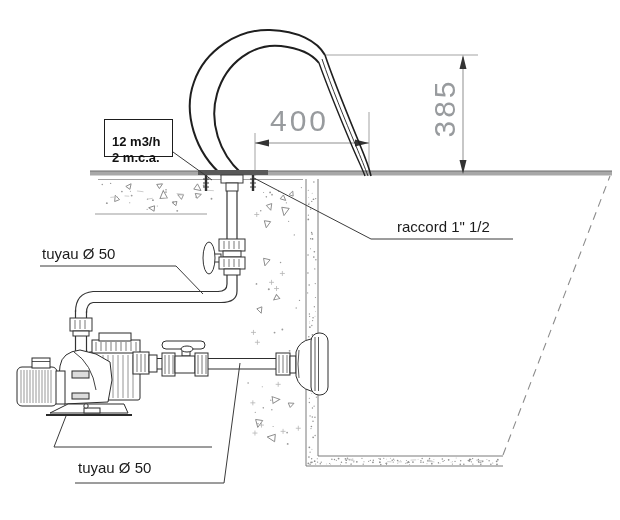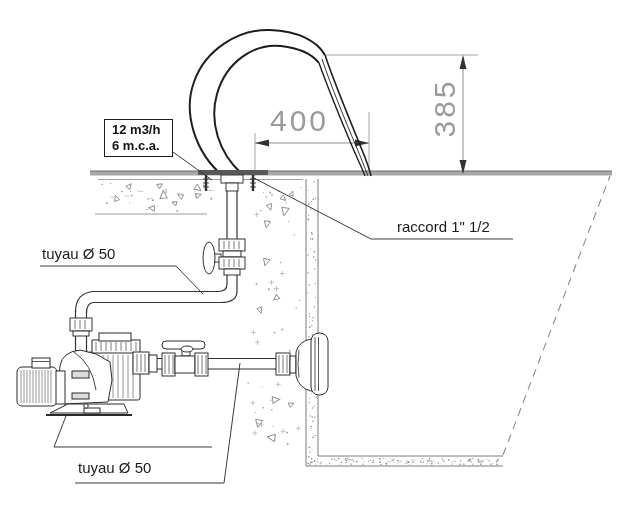--- a/index.html
+++ b/index.html
@@ -5,21 +5,21 @@
   html,body{margin:0;padding:0;background:#fff;}
   .canvas{
     position:relative;width:620px;height:520px;background:#fff;overflow:hidden;
     font-family:"Liberation Sans",sans-serif;
   }
   .canvas svg{position:absolute;left:0;top:0;}
   .lbl{position:absolute;color:#1b1b1b;font-size:15px;white-space:nowrap;line-height:1.1;}
   .flowbox{
     position:absolute;left:104px;top:119px;width:69px;height:38px;
     border:1.6px solid #1d1d1d;background:#fff;box-sizing:border-box;
-    padding:2px 0 0 7px;font-weight:bold;font-size:13px;line-height:16px;color:#111;
+    padding:14px 0 0 7px;font-weight:bold;font-size:13px;line-height:16px;color:#111;
   }
   .dim{
     position:absolute;color:#989b9e;font-size:30px;letter-spacing:3px;
     font-weight:400;
   }
   .dim-v{
     position:absolute;left:413px;top:76px;width:64px;height:64px;
     display:flex;align-items:center;justify-content:center;
     transform:rotate(-90deg);
   }
@@ -526,21 +526,21 @@
     <path d="M 173,152 L 212,180"></path>
     <path d="M 513,239 L 371,239 L 252,177"></path>
     <path d="M 40,266 L 176,266 L 203,294"></path>
     <path d="M 212,447 L 54,447 L 66,416"></path>
     <path d="M 75,483 L 224,483 L 240,363"></path>
   </g>
 </svg>
 
   <div class="flowbox">
     <div>12 m3/h</div>
-    <div>6 m.c.a.</div>
+    <div>2 m.c.a.</div>
   </div>
 
   <div class="lbl" style="left:42px;top:246px;">tuyau Ø 50</div>
 
   <div class="lbl" style="left:397px;top:219px;">raccord 1" 1/2</div>
 
 
   <div class="lbl" style="left:78px;top:460px;">tuyau Ø 50</div>
 
   <div class="dim" style="left:270px;top:104px;width:84px;text-align:left;">400</div>

